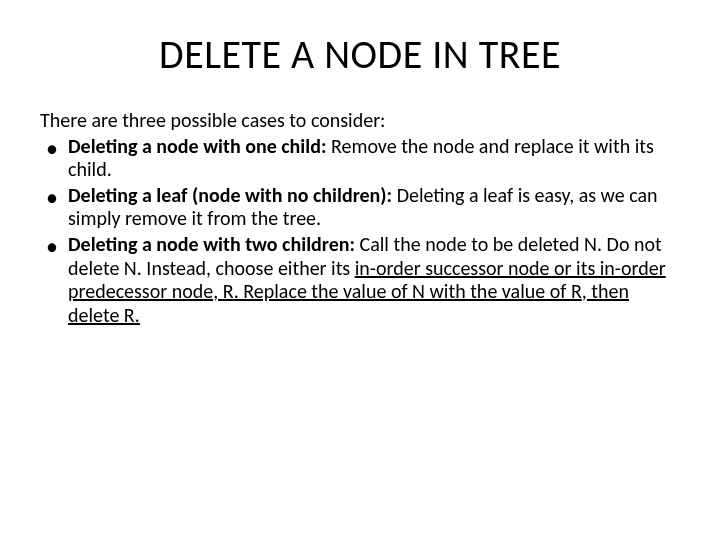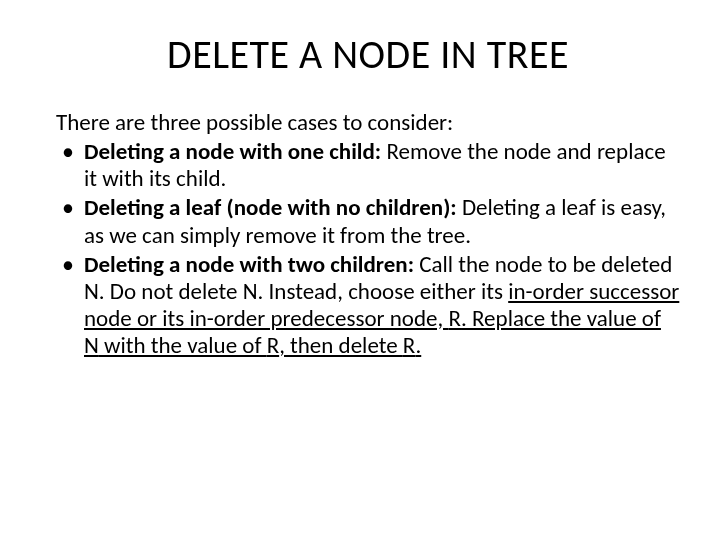--- a/index.html
+++ b/index.html
@@ -8,32 +8,32 @@
     width: 720px;
     height: 540px;
     background: #ffffff;
     font-family: Calibri, "Segoe UI", Arial, sans-serif;
     color: #000000;
   }
   .slide {
     width: 720px;
     height: 540px;
     box-sizing: border-box;
-    padding: 20px 40px 40px 56px;
+    padding: 20px 40px 40px 40px;
   }
   .title {
     text-align: center;
     font-size: 40px;
     font-weight: 400;
     letter-spacing: 0.5px;
     margin-top: 10px;
     margin-bottom: 30px;
   }
   .body {
-    font-size: 23px;
+    font-size: 20px;
     line-height: 1.18;
   }
   .intro {
     margin: 0 0 2px 0;
   }
   ul.bullets {
     list-style: none;
     margin: 0;
     padding: 0;
   }

